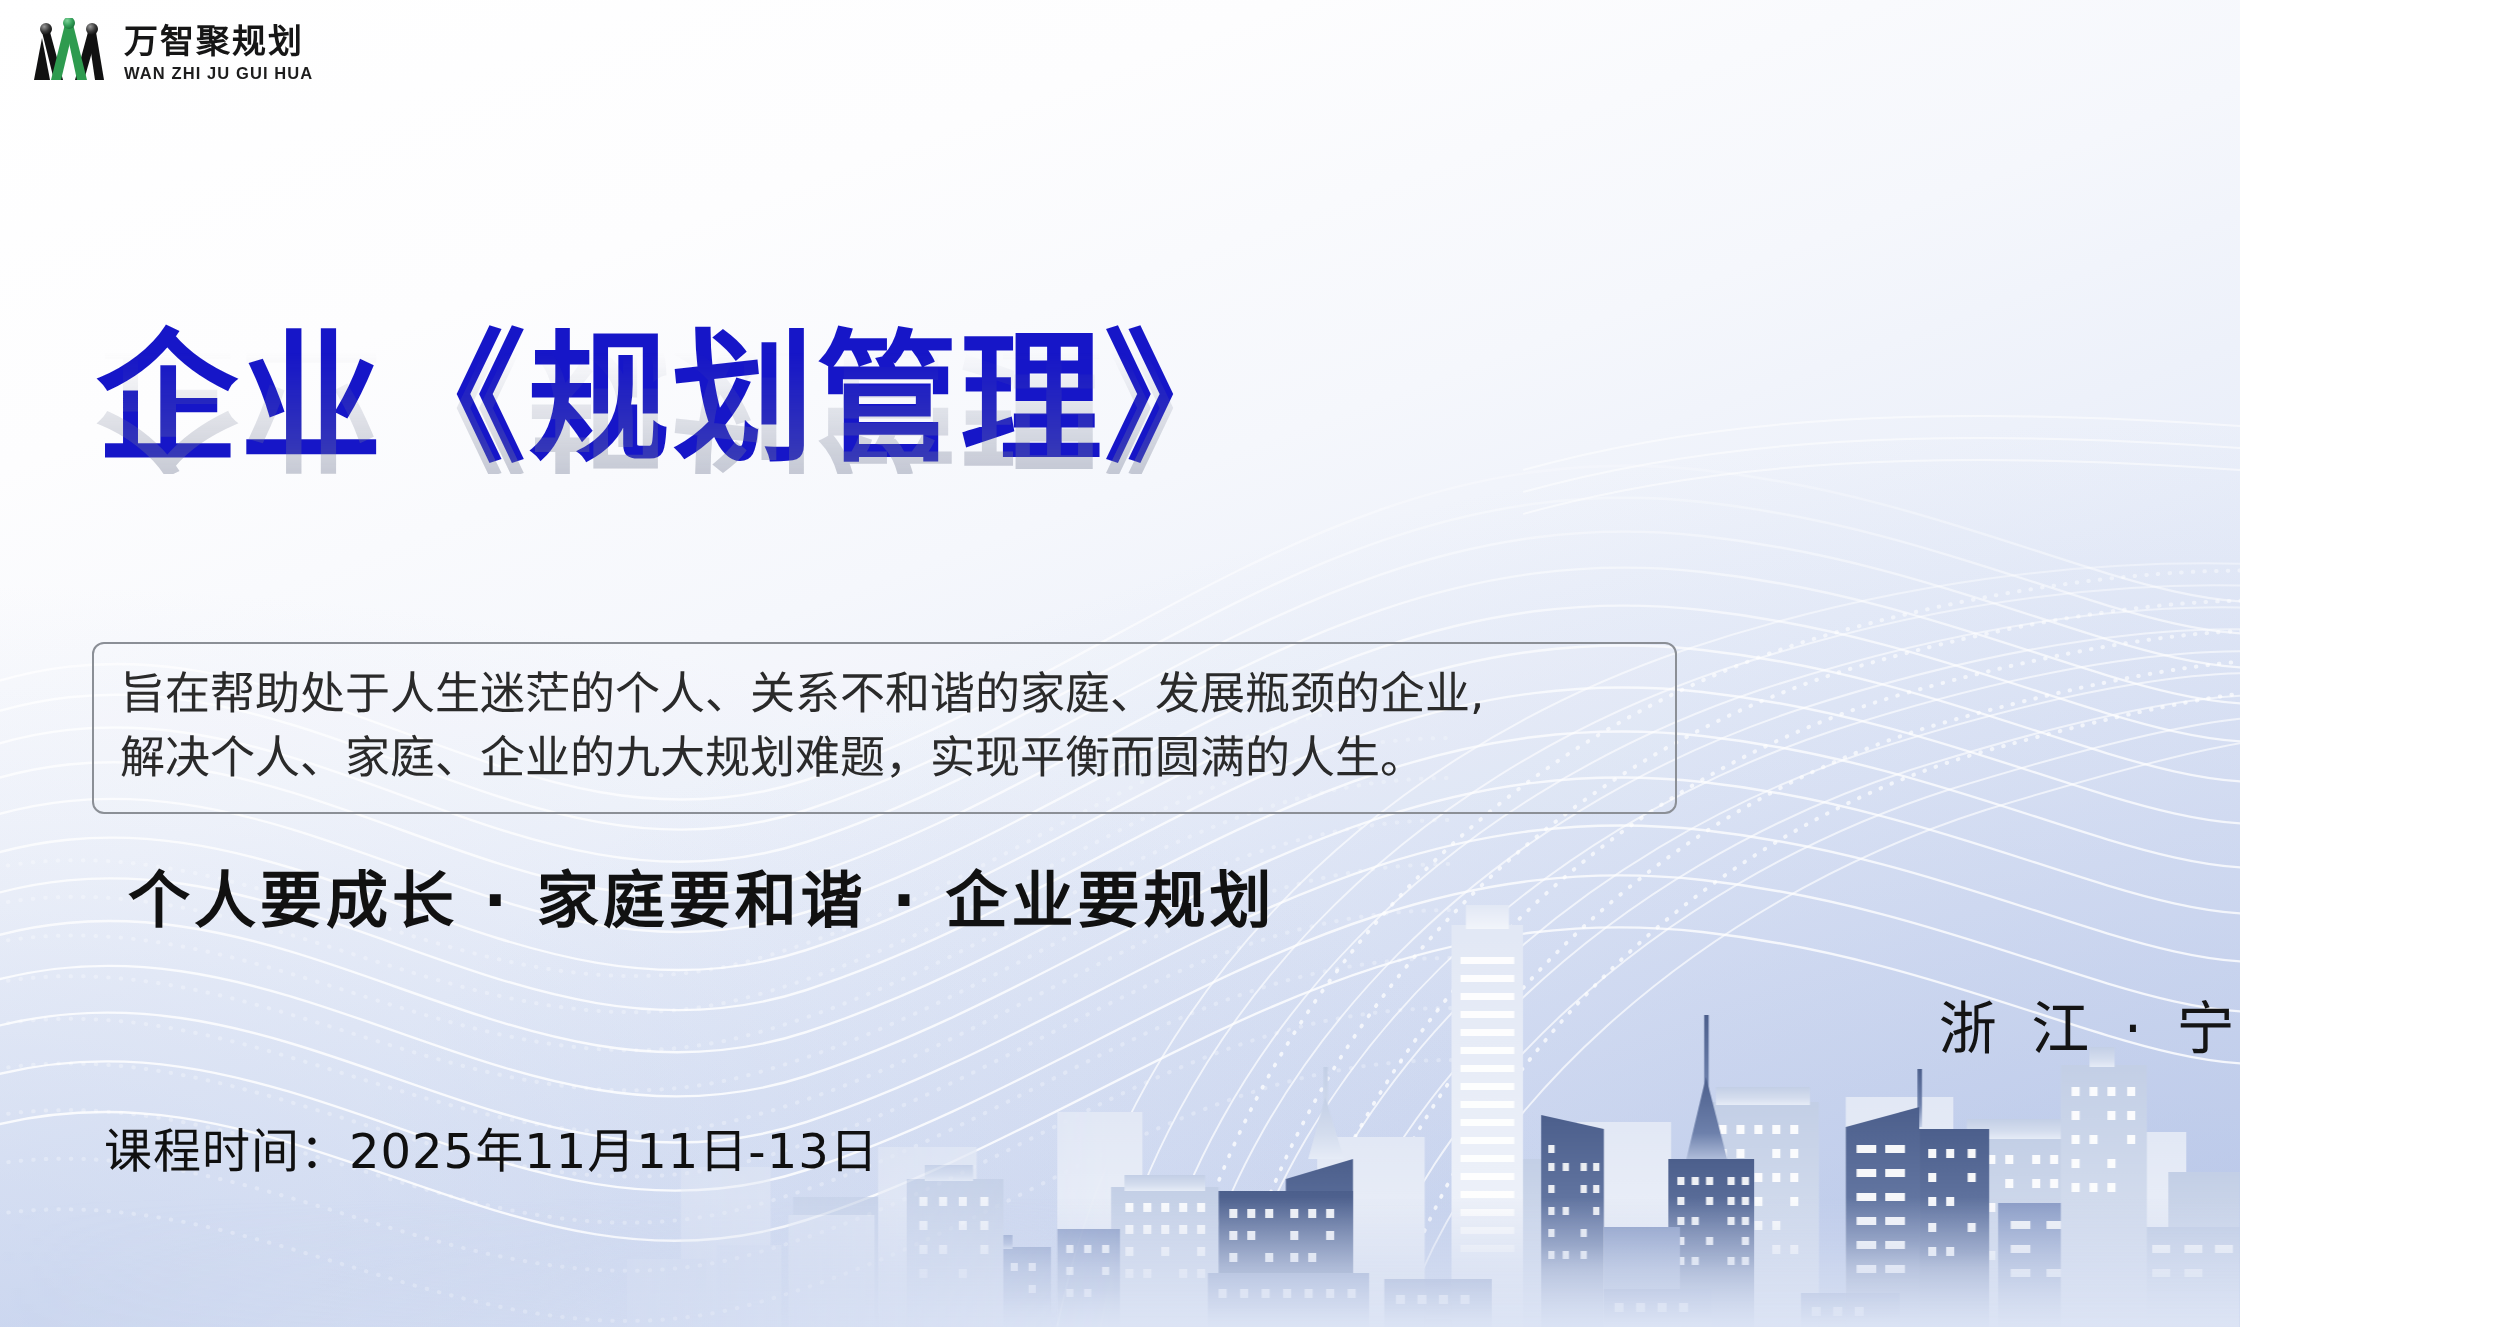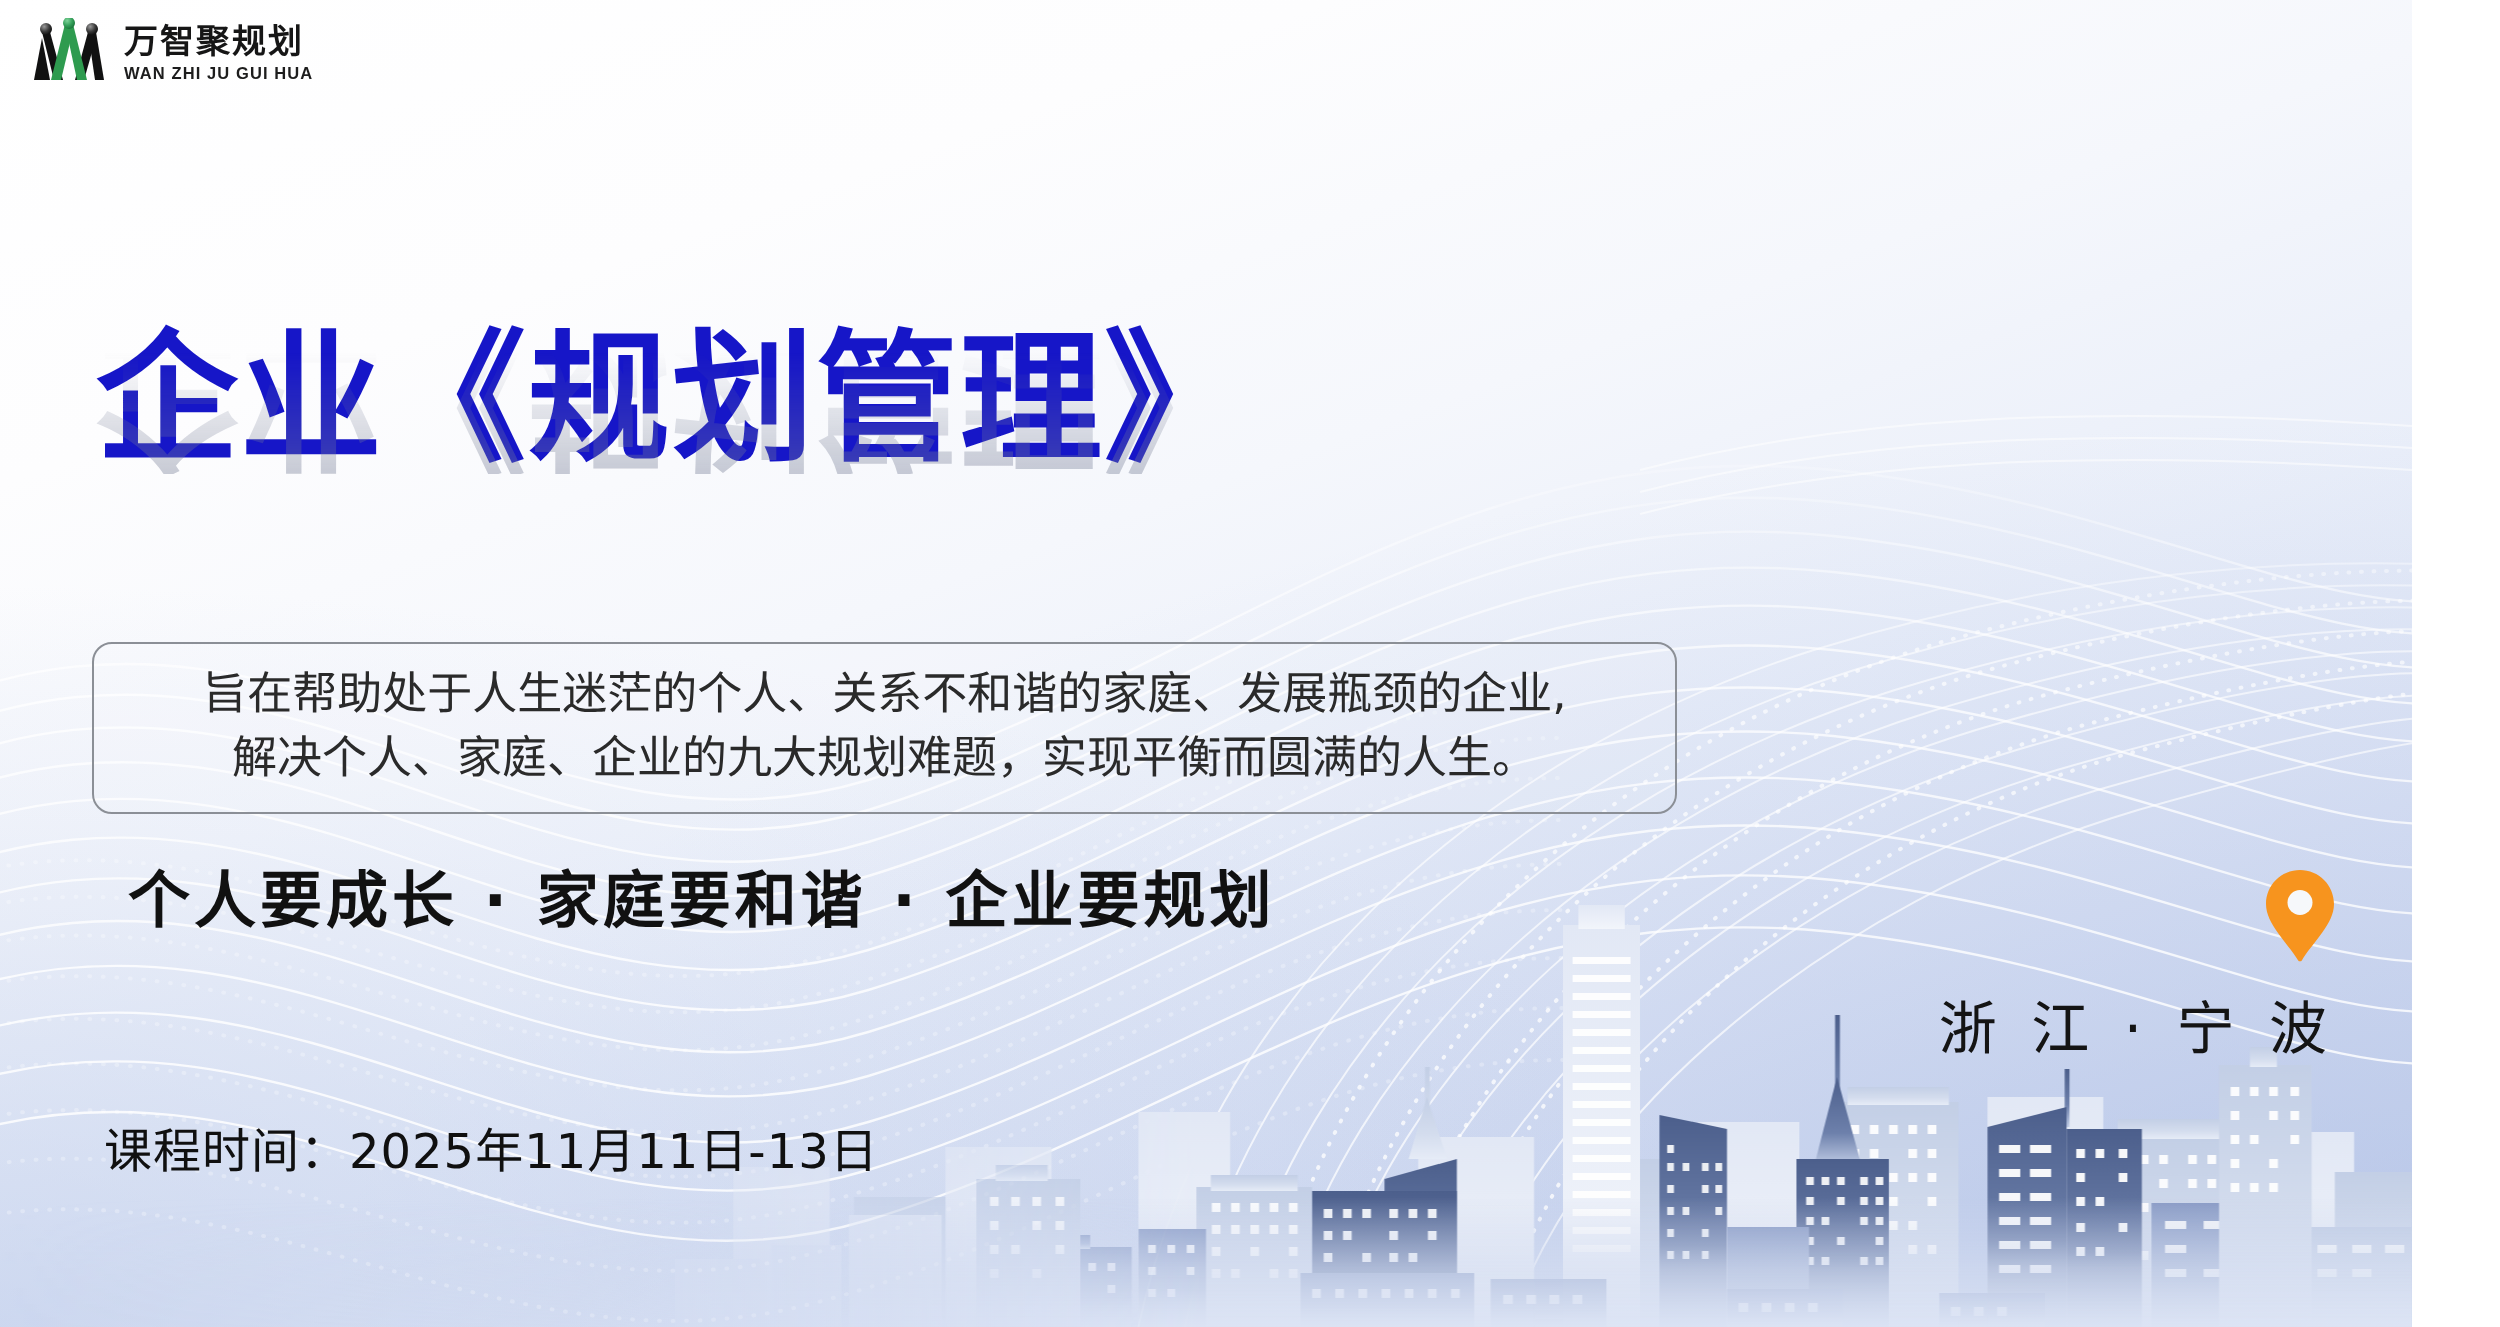--- a/index.html
+++ b/index.html
@@ -5,21 +5,21 @@
 <style>
   html, body {
     margin: 0;
     padding: 0;
     background: #ffffff;
   }
   * { box-sizing: border-box; }
 
   .poster {
     position: relative;
-    width: 2412px;
+    width: 2240px;
     height: 1327px;
     overflow: hidden;
     font-family: "Liberation Sans", "DejaVu Sans", sans-serif;
     background: #e5e5e5;
   }
 
   
   .bg-base {
     position: absolute;
     inset: 0;
@@ -119,23 +119,22 @@
   }
 
   
   .desc-box {
     position: absolute;
     left: 92px;
     top: 642px;
     width: 1585px;
     padding: 18px 26px 22px 26px;
     border: 2px solid #8b8f96;
-    border-radius: 20px;
+    border-radius: 12px;
     background: rgba(255,255,255,0.08);
-    text-align: center;
   }
   .desc-line {
     font-family: "DejaVu Sans", "Liberation Sans", sans-serif;
     font-size: 45px;
     line-height: 1.42;
     color: #2a2a2a;
     white-space: nowrap;
   }
 
   

